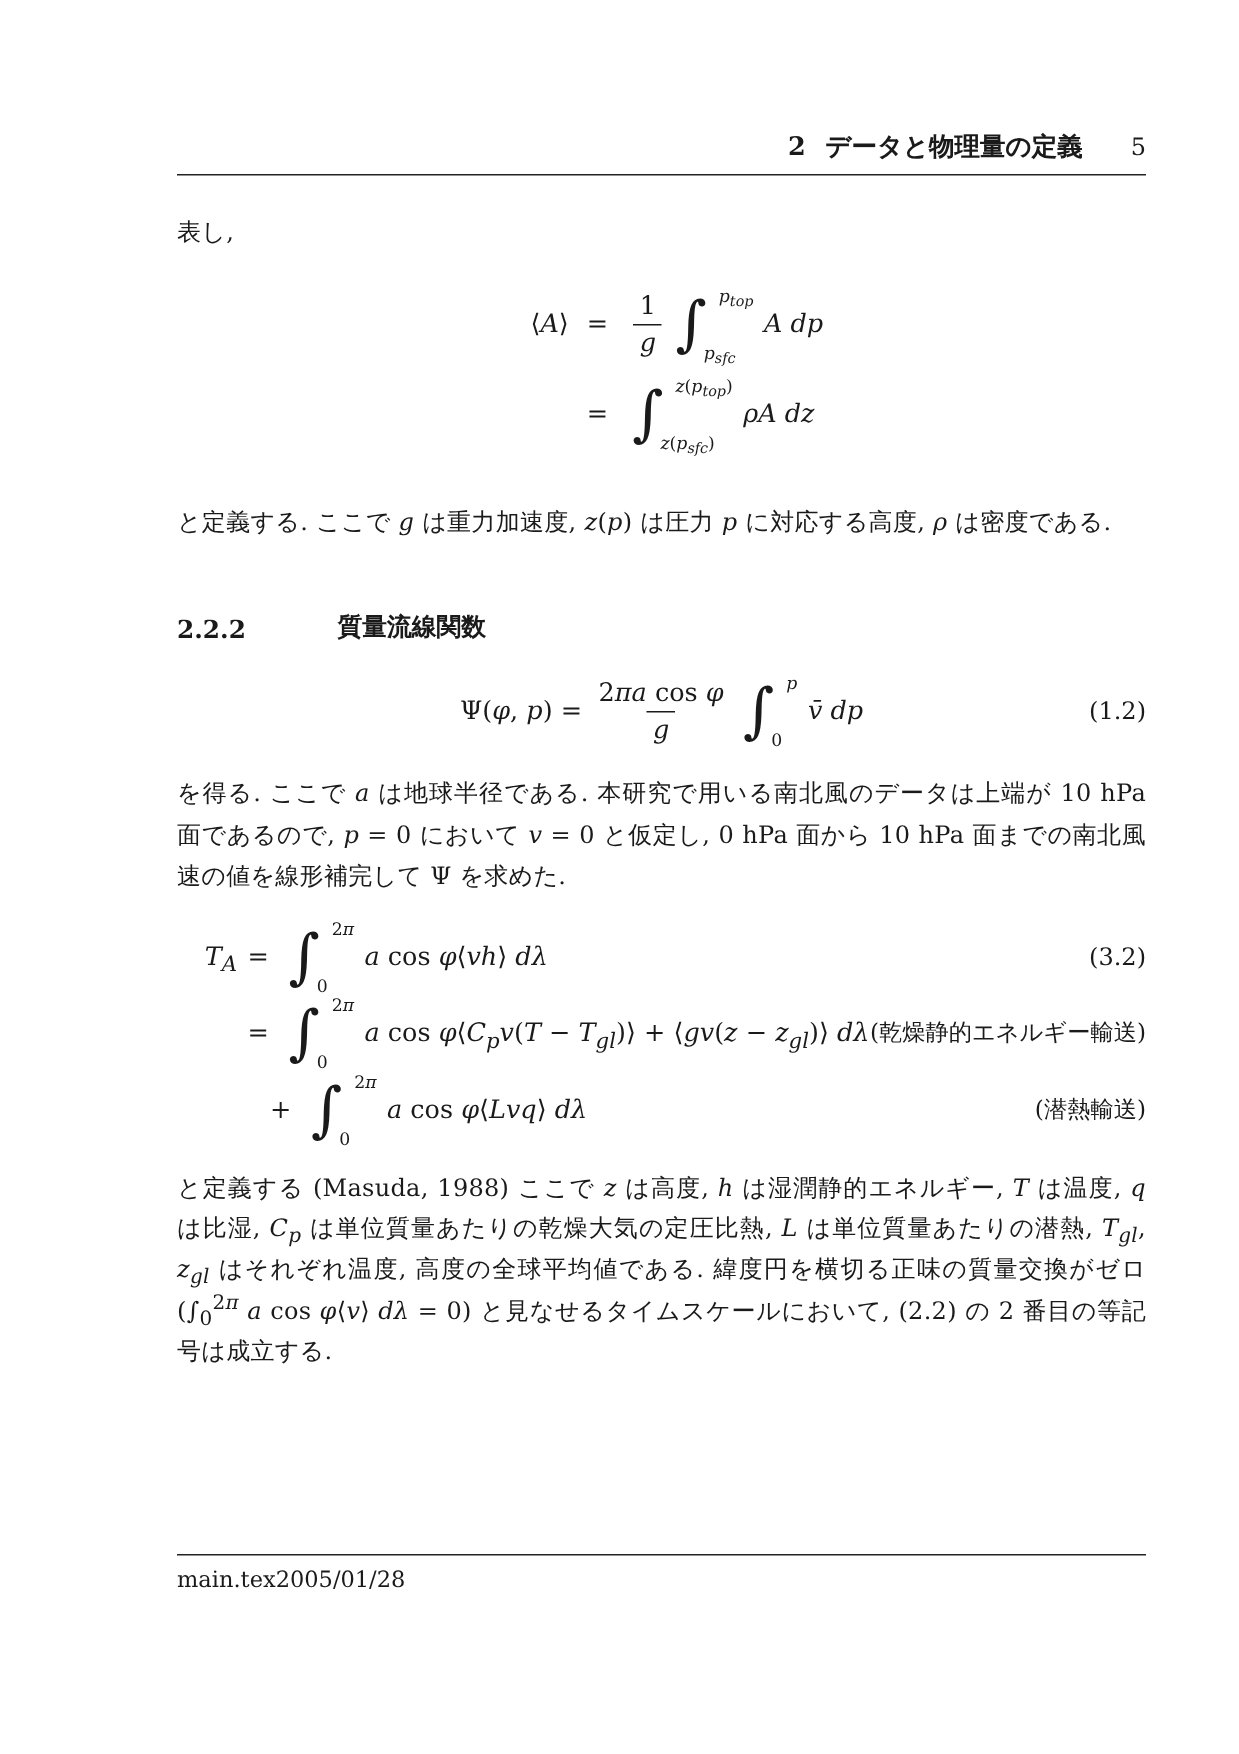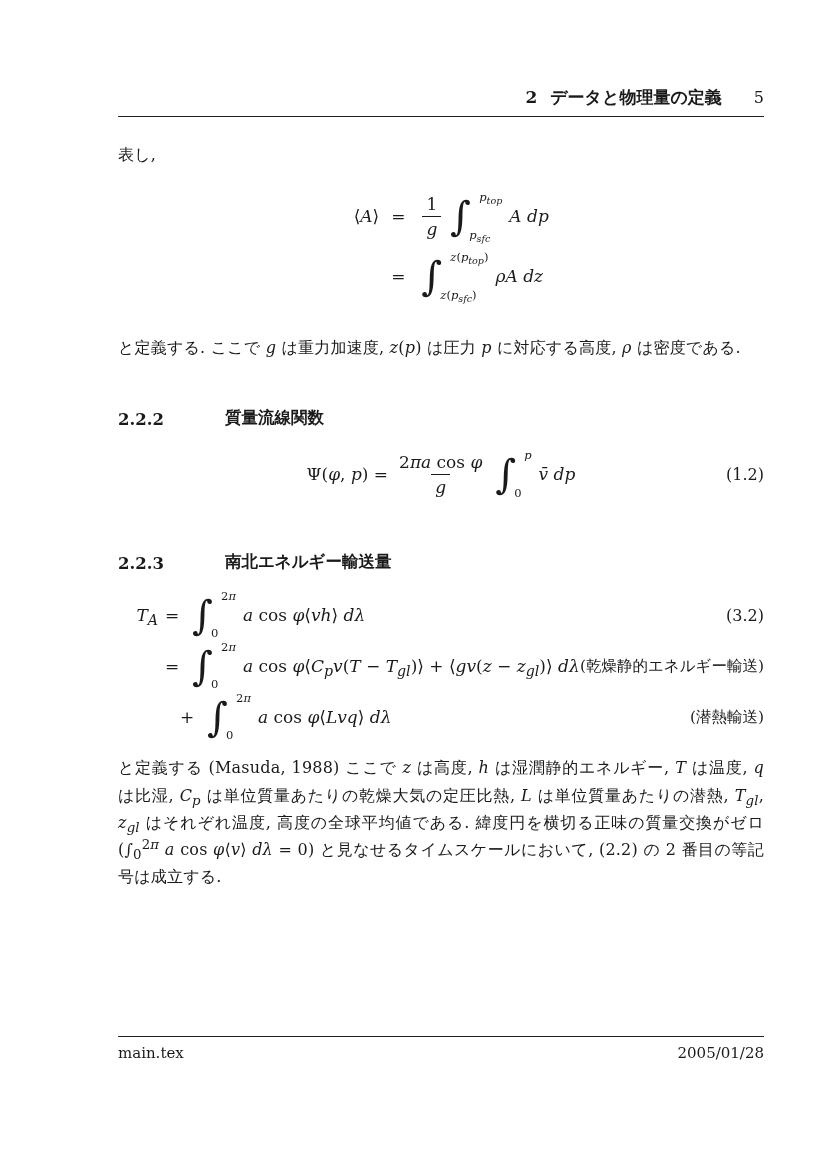--- a/index.html
+++ b/index.html
@@ -78,21 +78,21 @@
   .eq22-row .lhs { min-width:40px; text-align:right; }
   .eq22-row .rel { padding:0 9px 0 7px; }
   .eq22-row .rel-plus { padding:0 9px 0 22px; }
   .eq22-label { position:absolute; right:0; top:50%; transform:translateY(-50%);
                 font-size:15.5px; }
 
   
   .footer {
     position:absolute; left:118px; right:62px; top:1036px;
     border-top:1.2px solid #222; padding-top:7px;
-    display:flex; justify-content:space-between;
+    display:flex; 
     font-size:15px;
   }
 </style>
 </head>
 <body>
 
 <div class="page">
 
   <div class="running-head">
     <span class="rh-num">2</span>
@@ -151,25 +151,22 @@
       <span class="int-sign">∫</span>
       <span class="int-lims">
         <span class="top"><i>p</i></span>
         <span class="bot">0</span>
       </span>
     </span>
     <span class="ibody"><i>v̄ dp</i></span>
     <span class="eq-number">(1.2)</span>
   </div>
 
-
-  <h3 class="subsec">
-    <span class="subsec-num">2.2.3</span>
-    <span class="subsec-title">南北エネルギー輸送量</span>
-  </h3>
+  <p class="para p-obtain">を得る. ここで <i>a</i> は地球半径である. 本研究で用いる南北風のデータは上端が 10 hPa 面であるので, <i>p</i> = 0 において <i>v</i> = 0 と仮定し, 0 hPa 面から 10 hPa 面までの南北風速の値を線形補完して Ψ を求めた.</p>
+
 
 
   <div class="eq22 math">
     <div class="eq22-row">
       <span class="lhs"><i>T<sub>A</sub></i></span>
       <span class="rel">=</span>
       <span class="int-wrap">
         <span class="int-sign">∫</span>
         <span class="int-lims">
           <span class="top">2<i>π</i></span>

